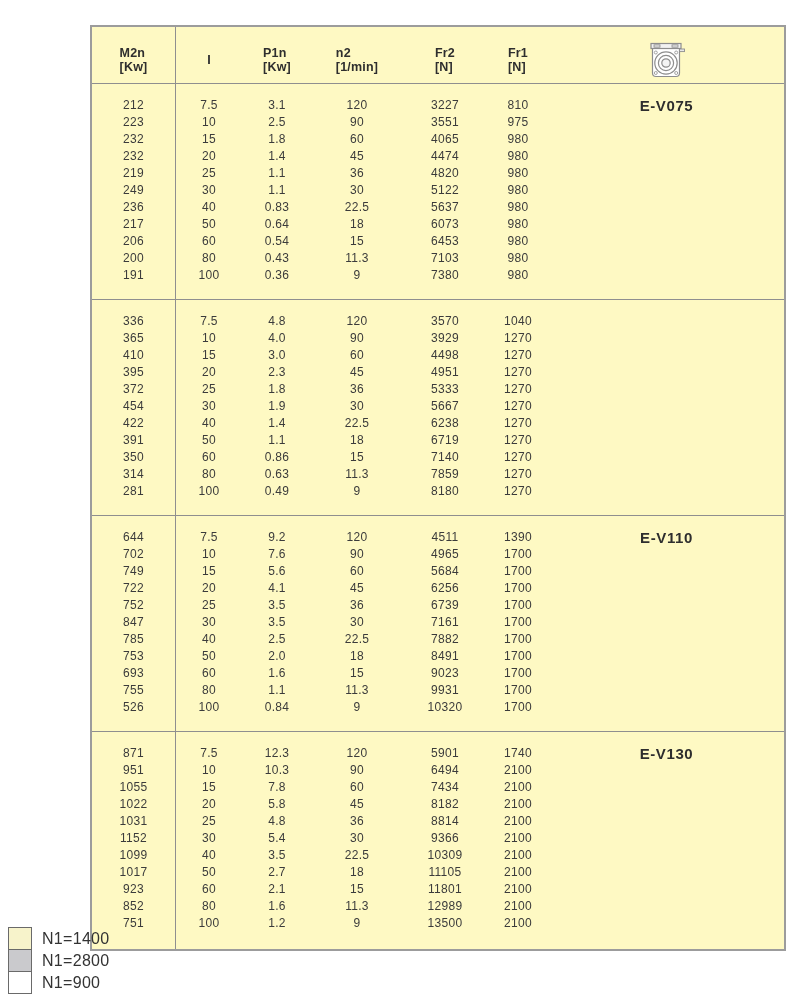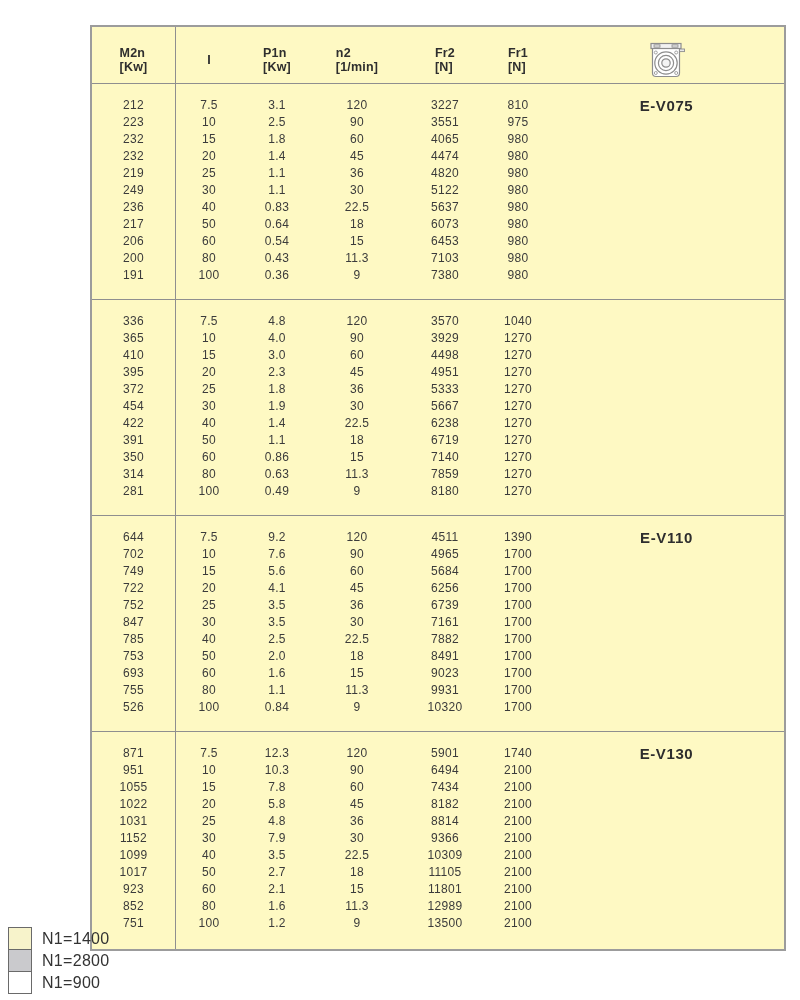--- a/index.html
+++ b/index.html
@@ -463,21 +463,21 @@
           <div class="cell">25</div>
           <div class="cell">4.8</div>
           <div class="cell">36</div>
           <div class="cell">8814</div>
           <div class="cell">2100</div>
           <div class="model"></div>
         </div>
         <div class="trow">
           <div class="cell">1152</div>
           <div class="cell">30</div>
-          <div class="cell">7.9</div>
+          <div class="cell">5.4</div>
           <div class="cell">30</div>
           <div class="cell">9366</div>
           <div class="cell">2100</div>
           <div class="model"></div>
         </div>
         <div class="trow">
           <div class="cell">1099</div>
           <div class="cell">40</div>
           <div class="cell">3.5</div>
           <div class="cell">22.5</div>

